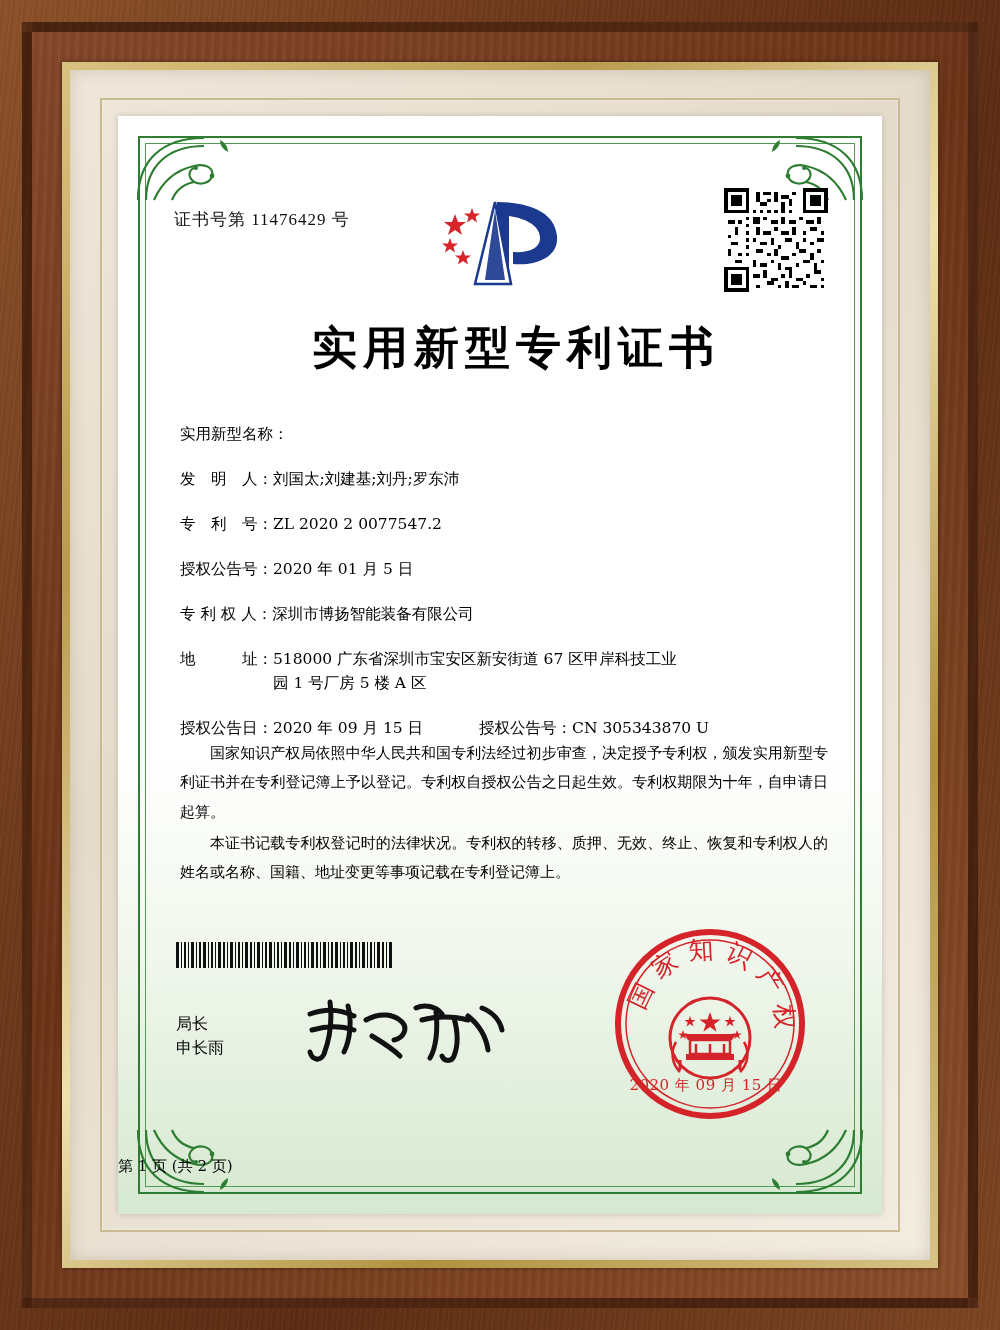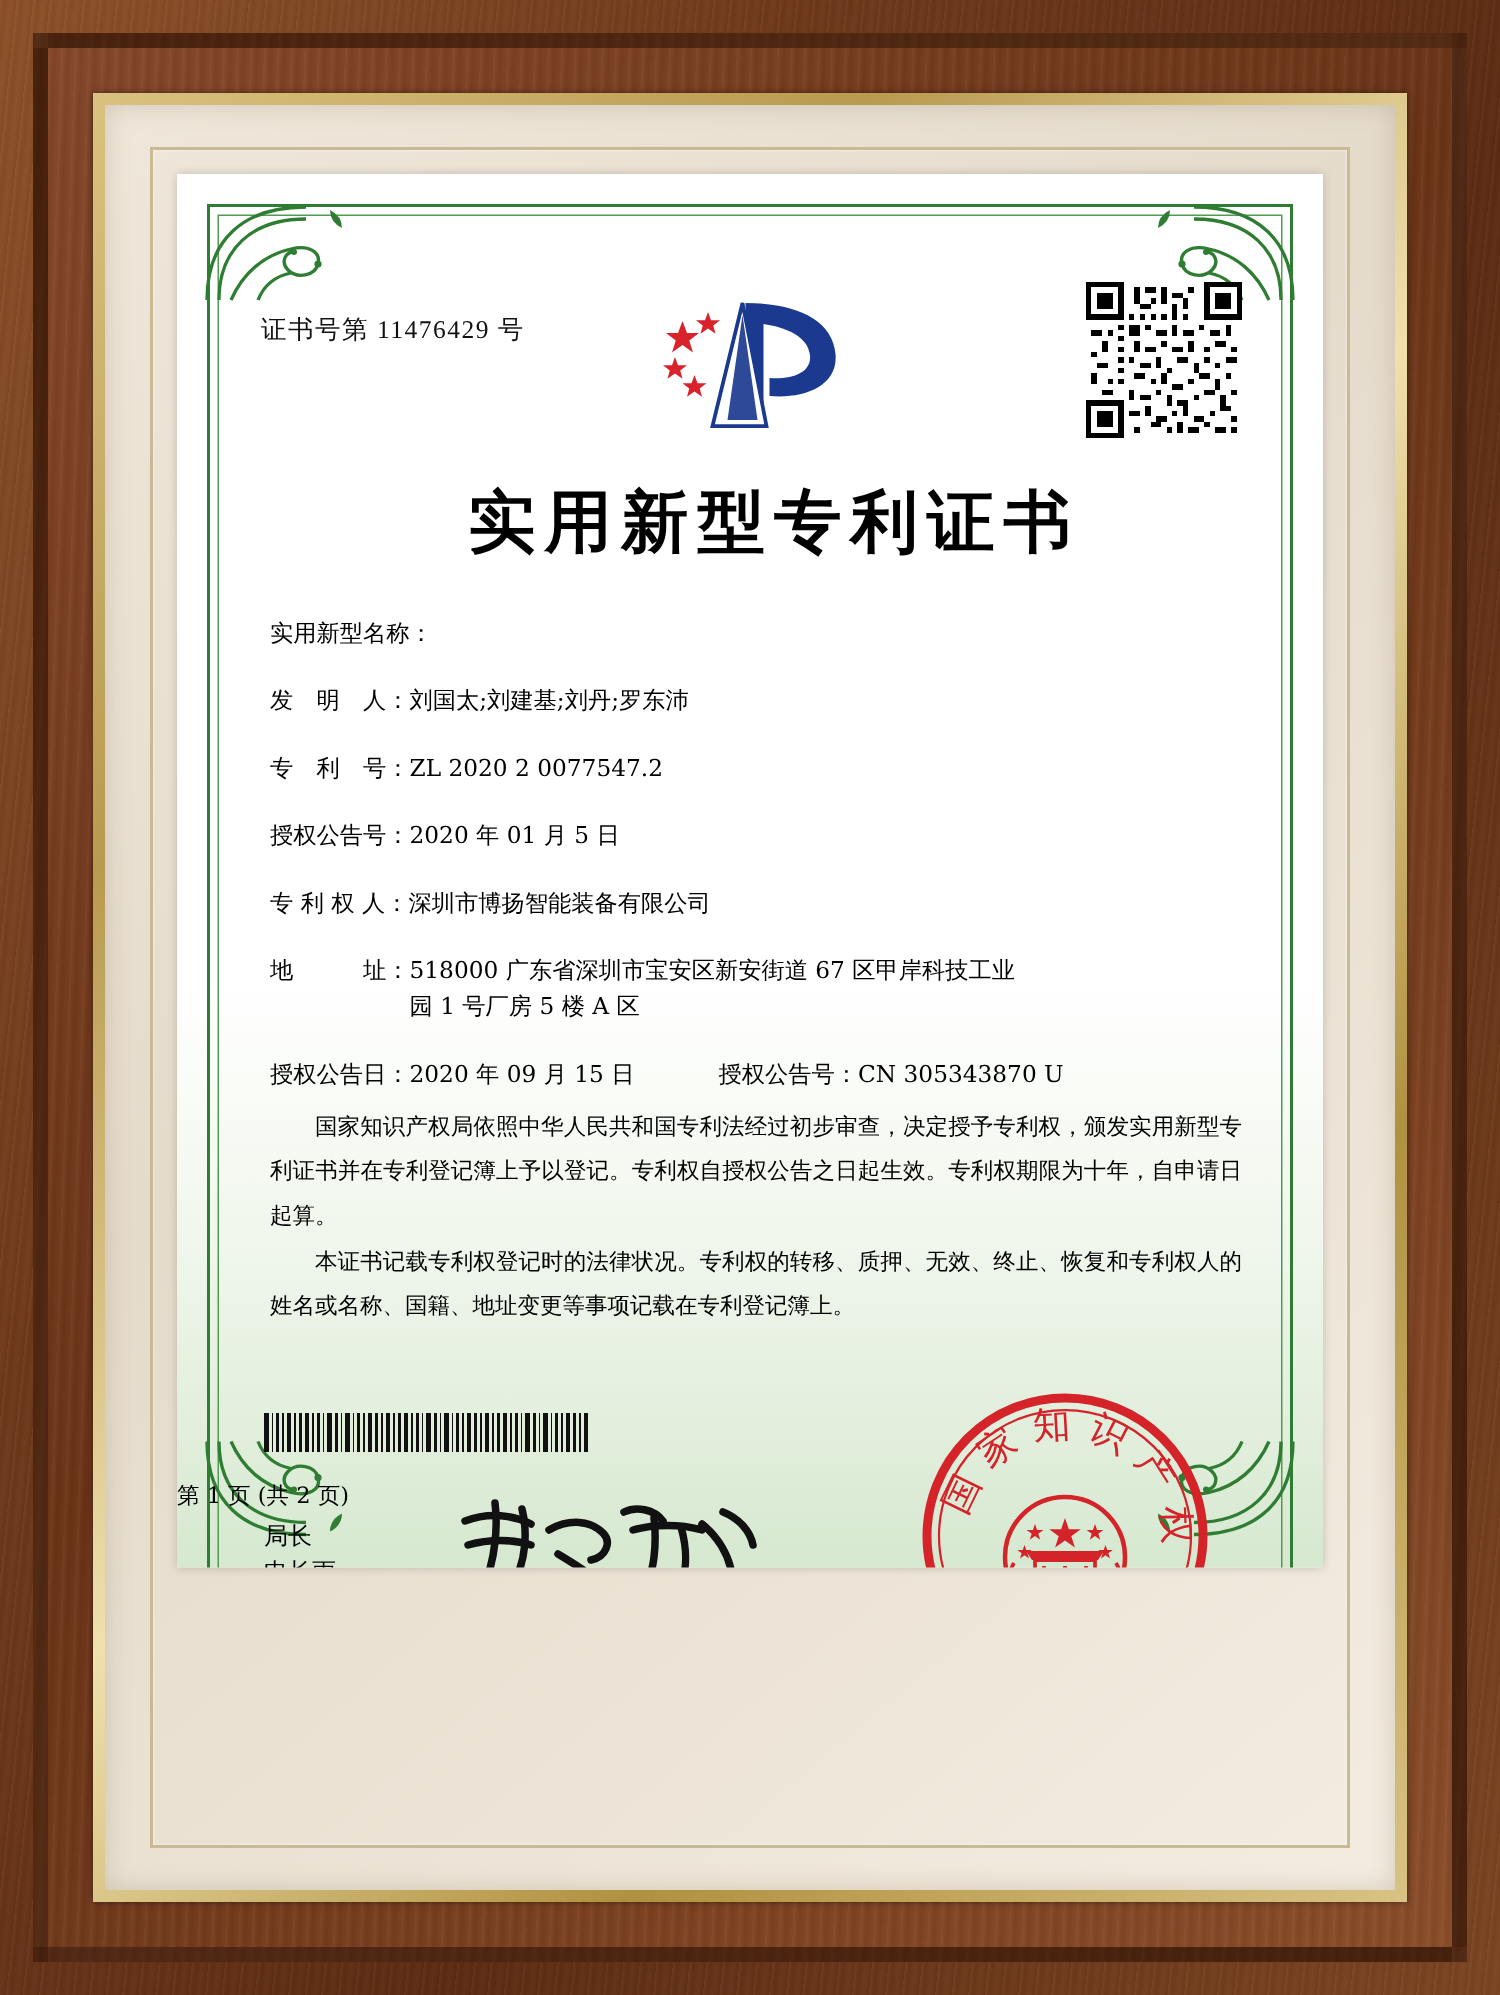--- a/index.html
+++ b/index.html
@@ -66,21 +66,21 @@
     width: 800px; height: 1134px;
     box-sizing: border-box;
     border: 2px solid #c9b994;
     box-shadow: inset 0 0 2px rgba(255,255,255,0.8);
   }
 
   
   .cert {
     position: absolute;
     left: 118px; top: 116px;
-    width: 764px; height: 929px;
+    width: 764px; height: 1098px;
     background:
       linear-gradient(to bottom, #ffffff 0%, #ffffff 58%, #f3f8ef 74%, #e4f0df 88%, #d6e8d0 100%);
     box-sizing: border-box;
     overflow: hidden;
     box-shadow: 0 0 6px rgba(0,0,0,0.18);
   }
   
   .cert-border {
     position: absolute;
     left: 20px; top: 20px;
@@ -148,20 +148,21 @@
     left: 62px; top: 294px;
     width: 648px;
     font-size: 15.5px;
     color: #000;
     line-height: 1.55;
   }
   .frow {
     display: flex;
     align-items: flex-start;
     margin-bottom: 21px;
+    margin-top: 12px;
   }
   .flabel {
     flex: 0 0 auto;
     white-space: pre;
     font-family: "DejaVu Serif", "Liberation Serif", serif;
   }
   .fval {
     flex: 1 1 auto;
     font-family: "DejaVu Serif", "Liberation Serif", serif;
   }
@@ -171,21 +172,21 @@
   .frow-split .seg.second { margin-left: 56px; }
 
   
   .paras {
     position: absolute;
     left: 62px; top: 622px;
     width: 648px;
     font-size: 15px;
     line-height: 1.95;
     color: #000;
-    font-family: Liberation Serif, serif;
+    font-family: Liberation Sans, sans-serif;
     text-align: justify;
   }
   .paras p { margin: 0 0 2px 0; text-indent: 2em; }
 
   
   .barcode {
     position: absolute;
     left: 58px; top: 826px;
     width: 220px; height: 26px;
   }

